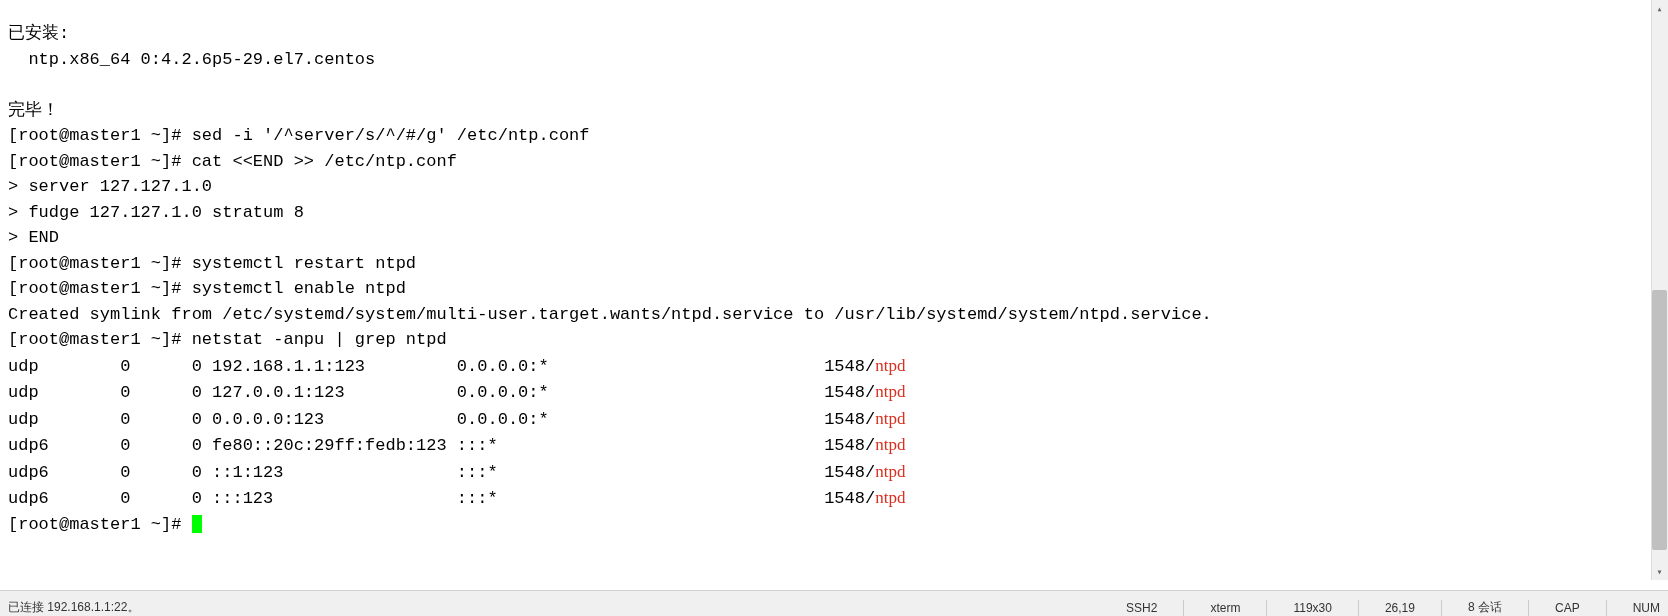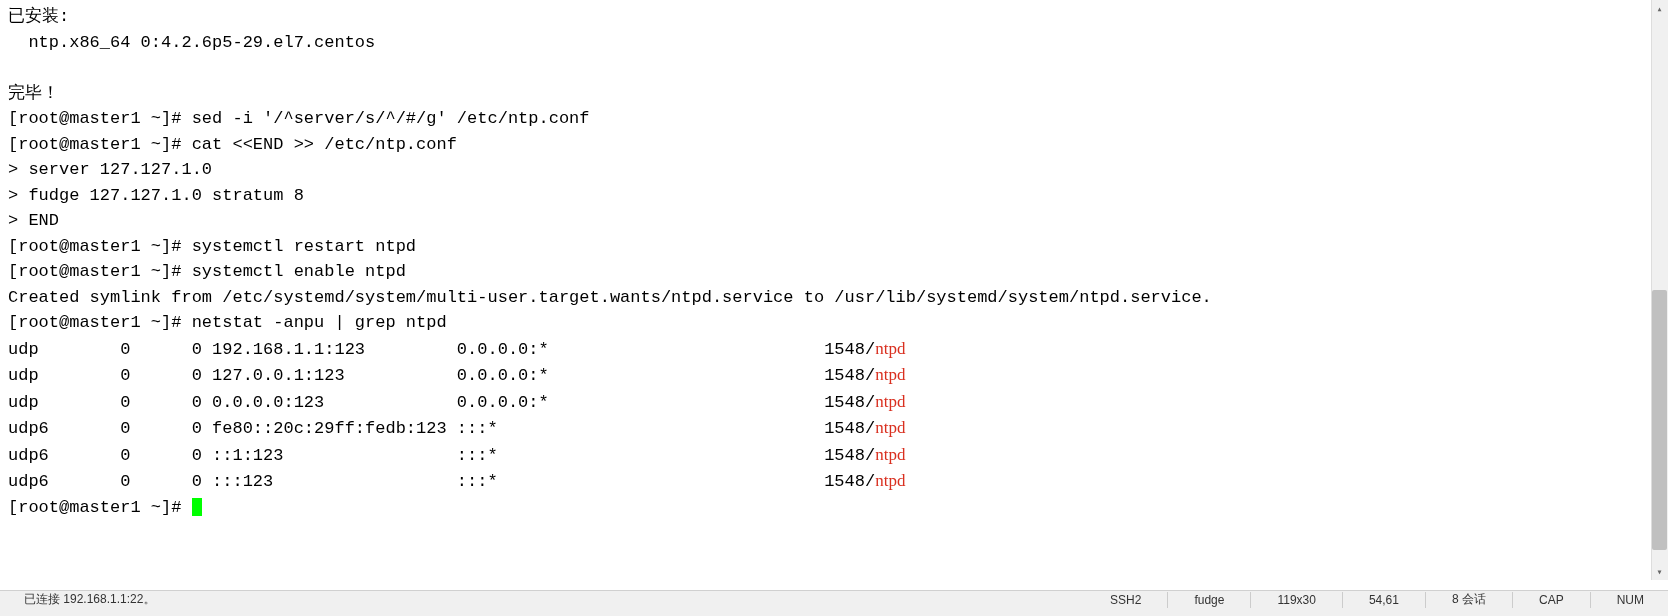--- a/index.html
+++ b/index.html
@@ -11,21 +11,21 @@
     width: 1668px;
     height: 616px;
     font-family: "Courier New", monospace;
     font-size: 17px;
     background: #ffffff;
     color: #000000;
     overflow: hidden;
     position: relative;
   }
   .terminal-area {
-    padding: 4px 8px;
+    padding: 21px 8px;
     line-height: 1.5;
     white-space: pre;
     height: 604px;
     overflow-y: auto;
     border-bottom: 1px solid #ccc;
   }
   .line {
     display: block;
     min-height: 1.5em;
   }
@@ -46,22 +46,22 @@
     bottom: 0;
     left: 0;
     right: 0;
     height: 26px;
     background: #f0f0f0;
     border-top: 1px solid #d0d0d0;
     font-family: Tahoma, Arial, sans-serif;
     font-size: 12px;
     color: #333;
     display: flex;
-    align-items: flex-start;
-    padding: 0 24px;
+    align-items: flex-end;
+    padding: 0 8px;
   }
   .status-left {
     flex: 1;
   }
   .status-right {
     display: flex;
     gap: 22px;
     align-items: center;
   }
   .status-sep {
@@ -106,25 +106,25 @@
   <div class="scrollbar-arrow" style="top:0">▴</div>
   <div class="scrollbar-thumb" id="scroll-thumb" style="top: 290px; height: 260px;"></div>
   <div class="scrollbar-arrow" style="bottom:0">▾</div>
 </div>
 
 <div class="status-bar">
   <div class="status-left">已连接 192.168.1.1:22。</div>
   <div class="status-right">
     <span>SSH2</span>
     <span class="status-sep"></span>
-    <span>fudge</span>
+    <span>xterm</span>
     <span class="status-sep"></span>
     <span>119x30</span>
     <span class="status-sep"></span>
-    <span>54,61</span>
+    <span>26,19</span>
     <span class="status-sep"></span>
     <span>8 会话</span>
     <span class="status-sep"></span>
     <span>CAP</span>
     <span class="status-sep"></span>
     <span>NUM</span>
   </div>
 </div>
 
 </body></html>

